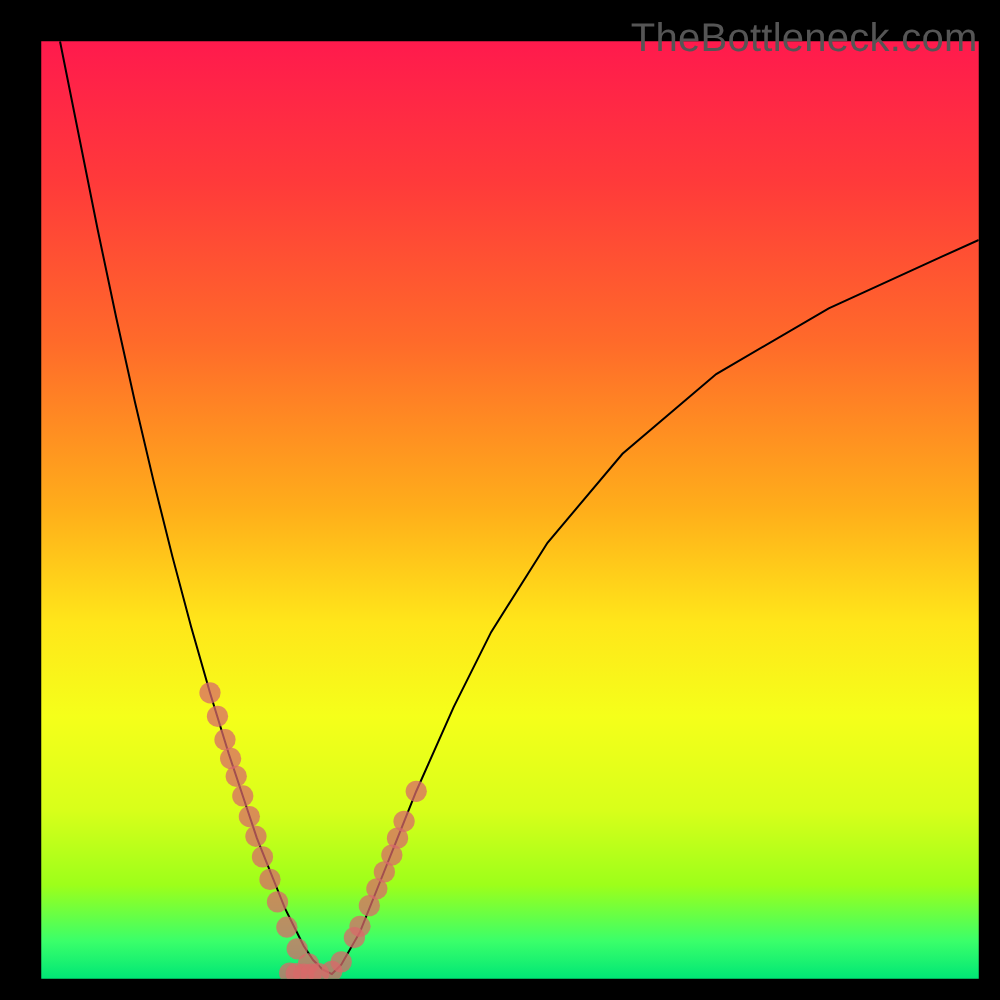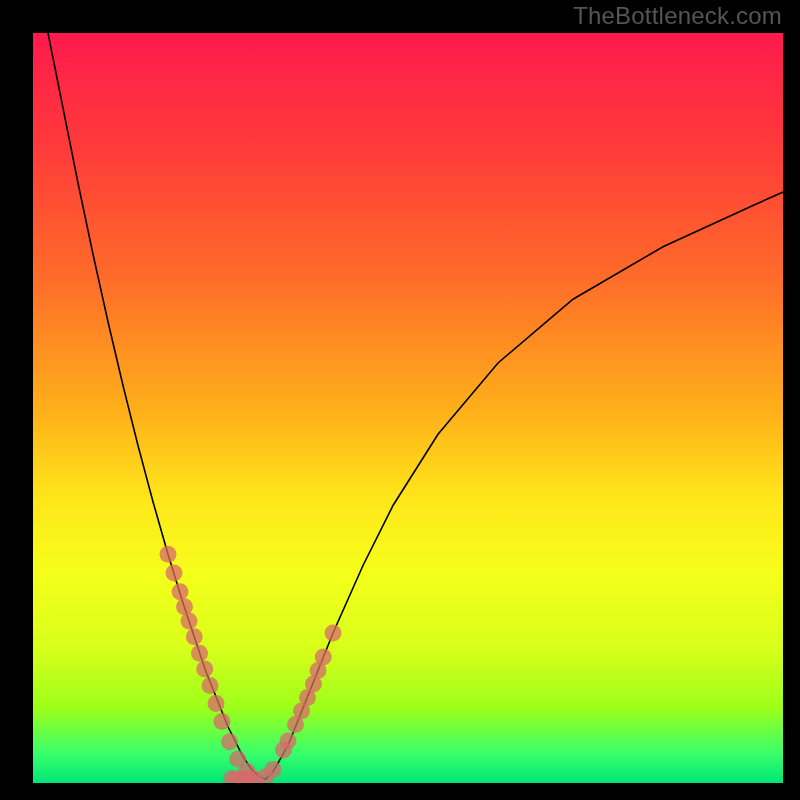--- a/index.html
+++ b/index.html
@@ -21,23 +21,23 @@
       #ffae1a 50%,
       #ffe61a 62%,
       #f5ff1a 72%,
       #d8ff1a 82%,
       #9dff1a 90%,
       #3aff6a 96%,
       #00e676 100%);
   }
   .watermark {
     position: absolute;
-    top: 2px; right: 18px;
+    top: 12px; right: 18px;
     font-family: Arial, Helvetica, sans-serif;
-    font-size: 24px;
+    font-size: 32px;
     color: #555;
     letter-spacing: 0.2px;
   }
   svg.curve {
     position: absolute;
     left: 0; top: 0;
     width: 750px; height: 750px;
   }
   .dot {
     fill: #d86a6a;

